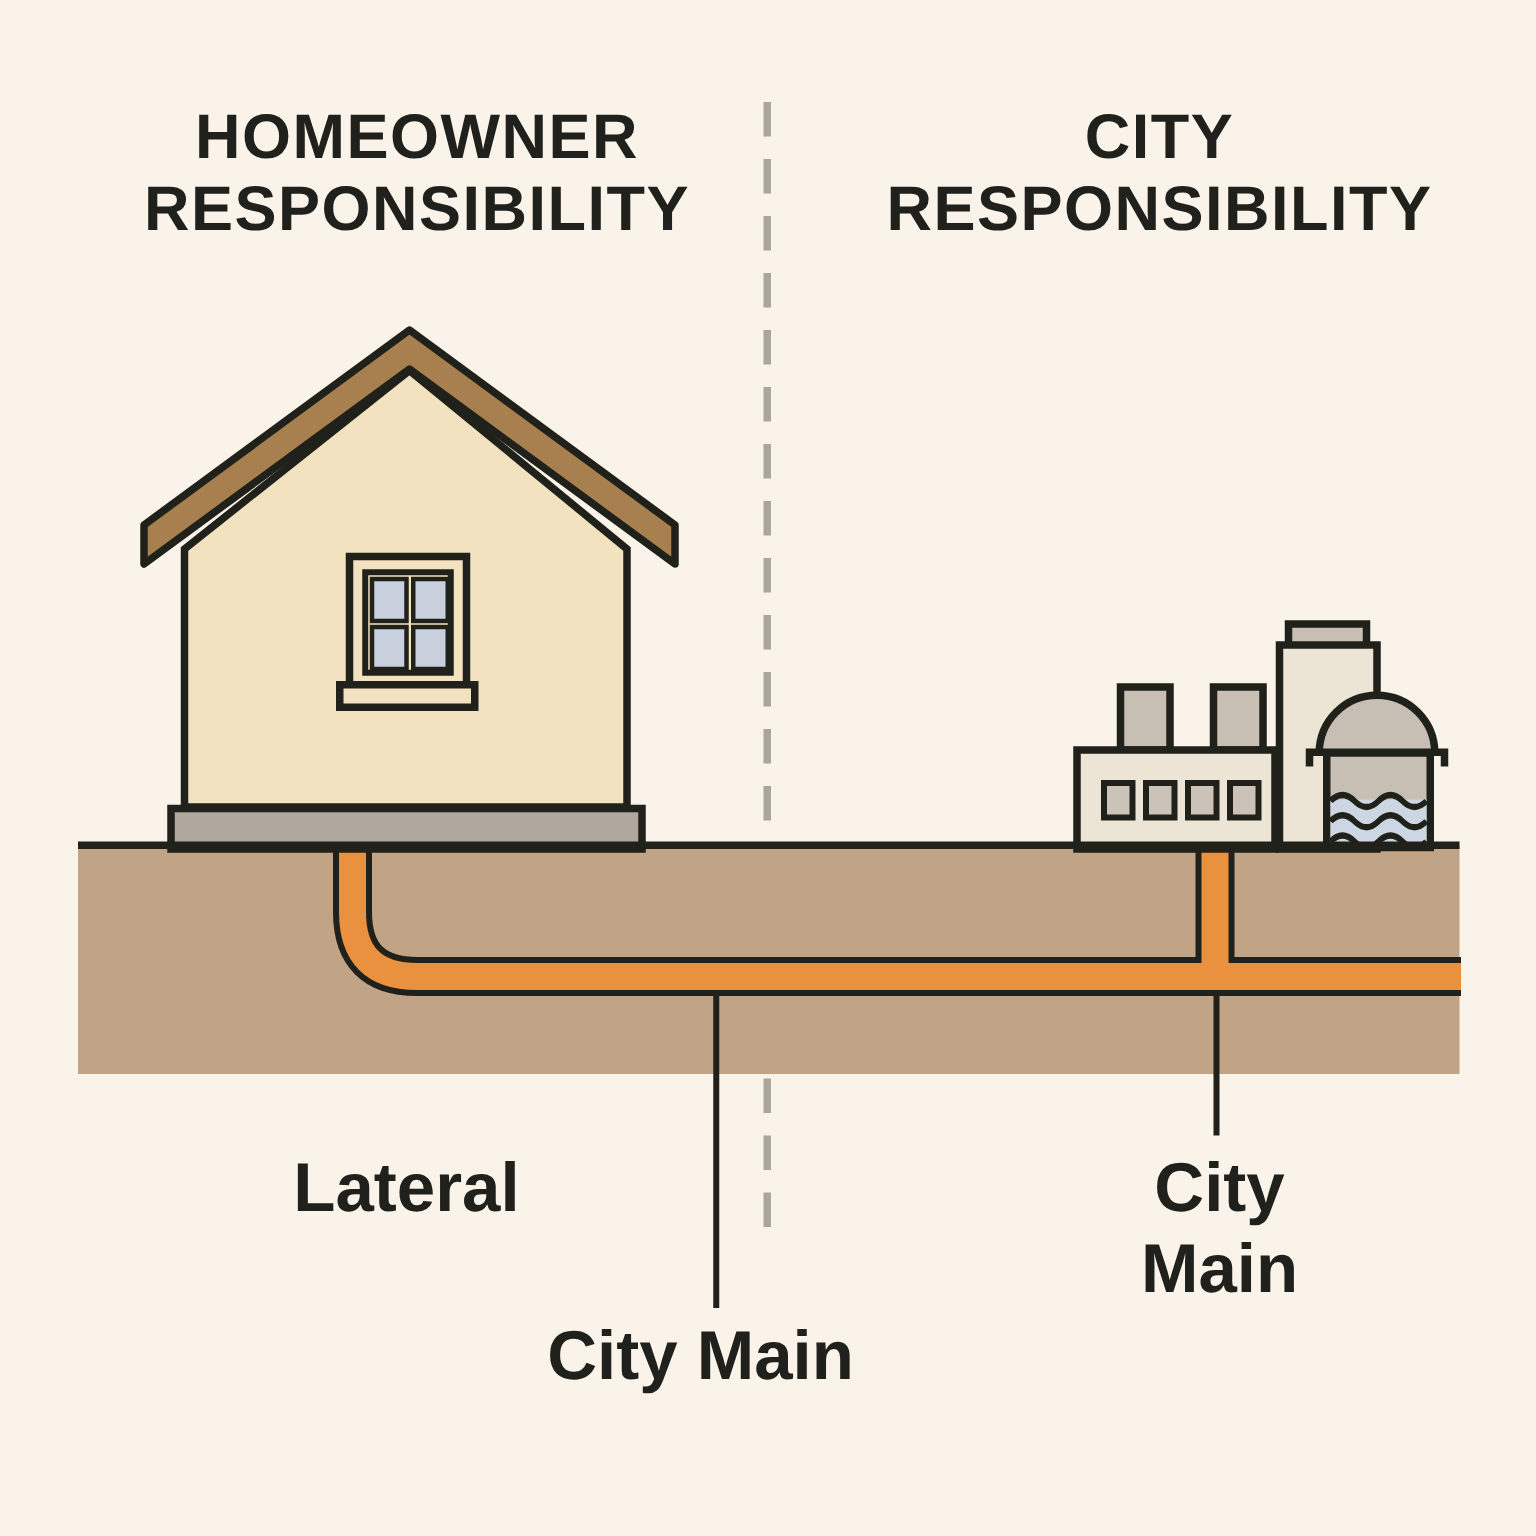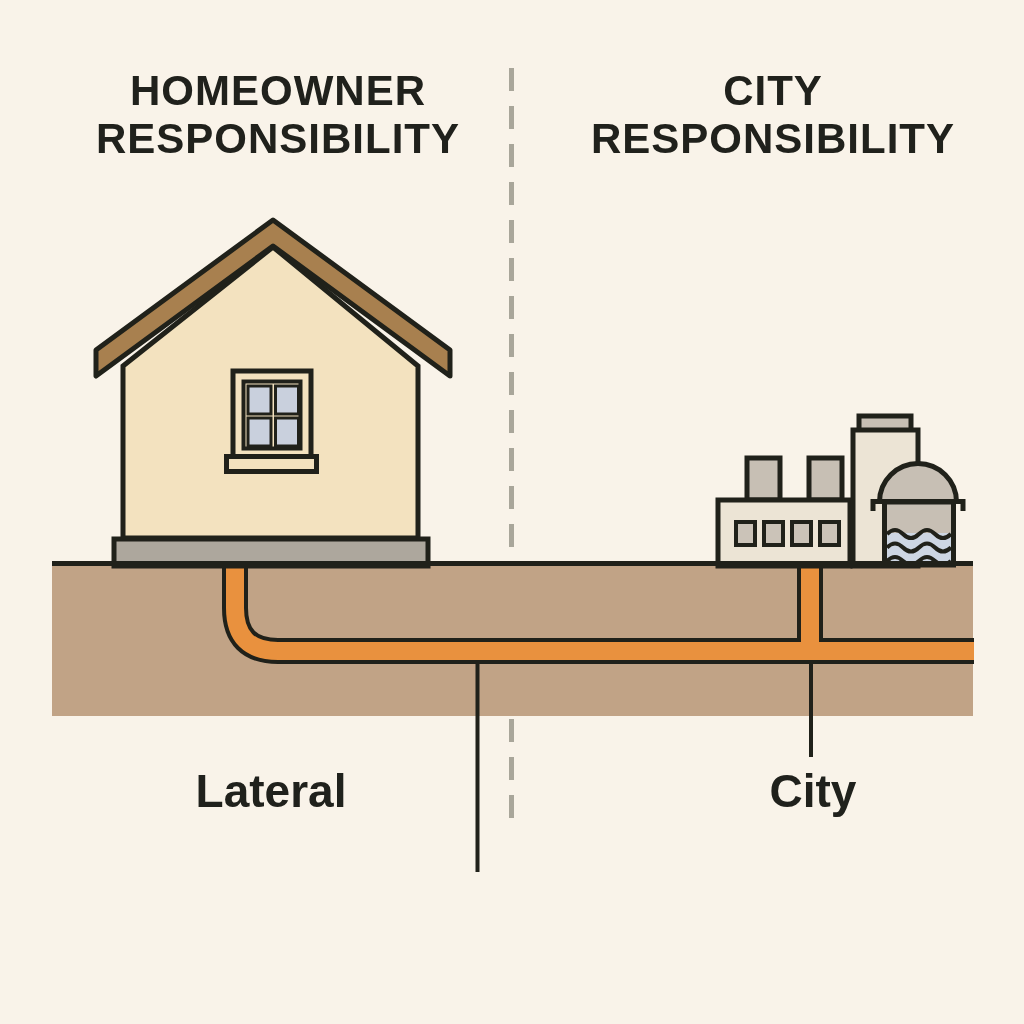--- a/index.html
+++ b/index.html
@@ -90,17 +90,19 @@
   <div class="hdr" style="left:78px;top:67px;width:400px;">
     <div>HOMEOWNER</div>
     <div>RESPONSIBILITY</div>
   </div>
   <div class="hdr" style="left:573px;top:67px;width:400px;">
     <div>CITY</div>
     <div>RESPONSIBILITY</div>
   </div>
 
   <div class="lbl" style="left:121px;top:764px;width:300px;">Lateral</div>
+  <div class="lbl" style="left:317px;top:876px;width:300px;">City Main</div>
   <div class="lbl" style="left:663px;top:764px;width:300px;">
     <div>City</div>
+    <div>Main</div>
   </div>
 
 </div>
 
 </body></html>

